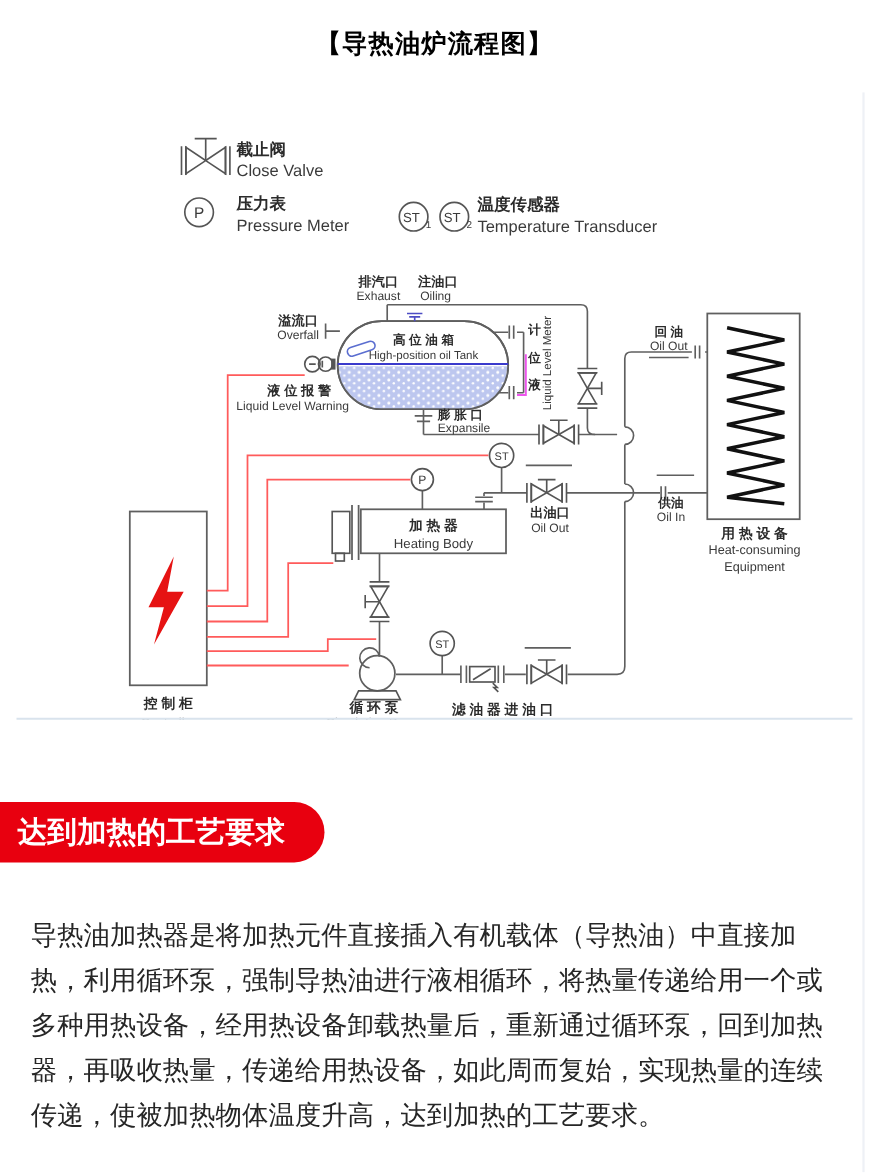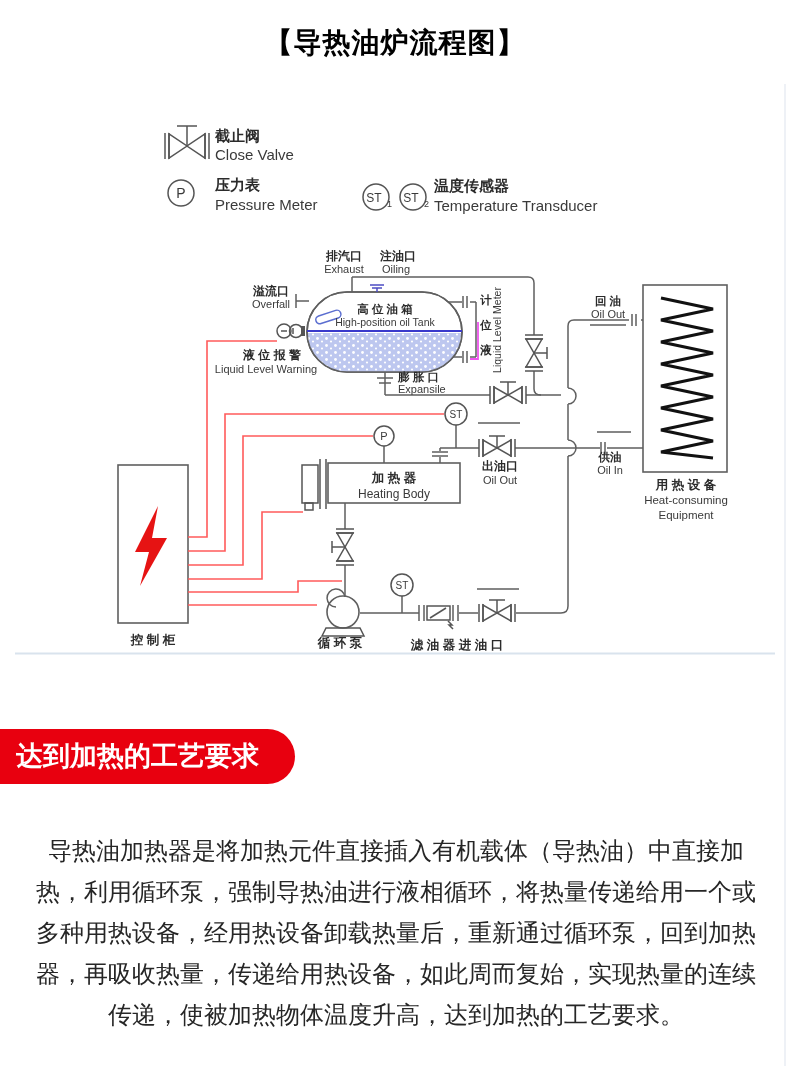--- a/index.html
+++ b/index.html
@@ -1,25 +1,25 @@
 <!DOCTYPE html>
 <html><head>
 <meta charset="utf-8">
 <style>
   html,body{margin:0;padding:0;background:#fff;}
   .page{position:relative;width:790px;height:1066px;background:#fff;overflow:hidden;
         font-family:"Liberation Sans","DejaVu Sans",sans-serif;}
   .page-title{position:absolute;top:24px;left:0;width:100%;text-align:center;
-        font-size:28px;font-weight:700;color:#000;letter-spacing:1px;}
+        font-size:23px;font-weight:700;color:#000;letter-spacing:1px;}
   .diagram-svg{position:absolute;top:0;left:0;}
   .banner{position:absolute;top:729px;left:0;height:55px;display:inline-block;
         background:#e8000f;border-radius:0 28px 28px 0;color:#fff;
         font-size:27px;font-weight:700;line-height:55px;padding:0 36px 0 16px;}
   .article{position:absolute;top:806px;left:28px;width:736px;
-        font-size:24px;line-height:41px;color:#262626;text-align:center;}
+        font-size:24px;line-height:41px;color:#262626;text-align:left;}
   .page-edge{position:absolute;top:84px;left:784px;width:2px;height:982px;background:#eef1f6;}
   
   .zh{font-family:"Liberation Sans","DejaVu Sans",sans-serif;font-weight:700;fill:#2b2b2b;}
   .en{font-family:"Liberation Sans","DejaVu Sans",sans-serif;font-weight:400;fill:#3a3a3a;}
   .pipe{stroke:#5f5f5f;stroke-width:1.5;fill:none;}
   .pipe2{stroke:#5f5f5f;stroke-width:1.6;fill:none;}
   .sym{stroke:#555;stroke-width:1.5;fill:none;}
   .wire{stroke:#ff5b5b;stroke-width:1.6;fill:none;}
 </style>
 </head>

